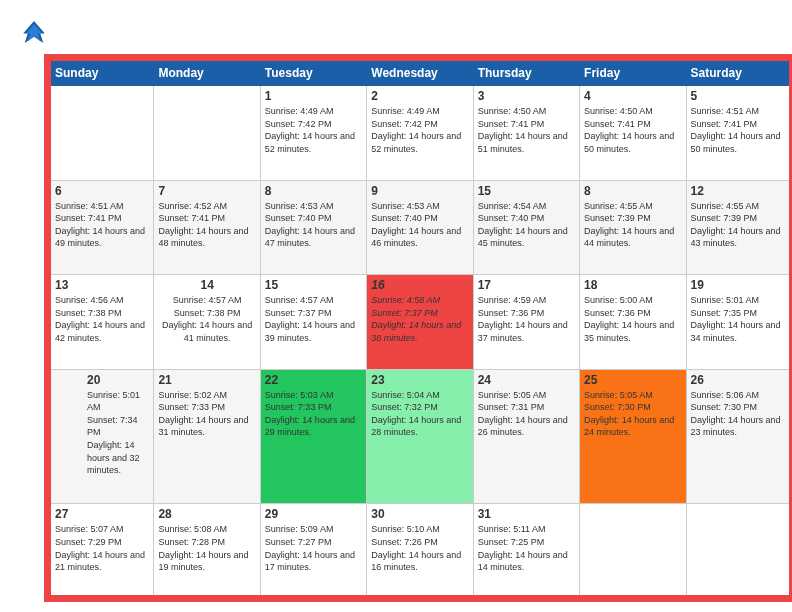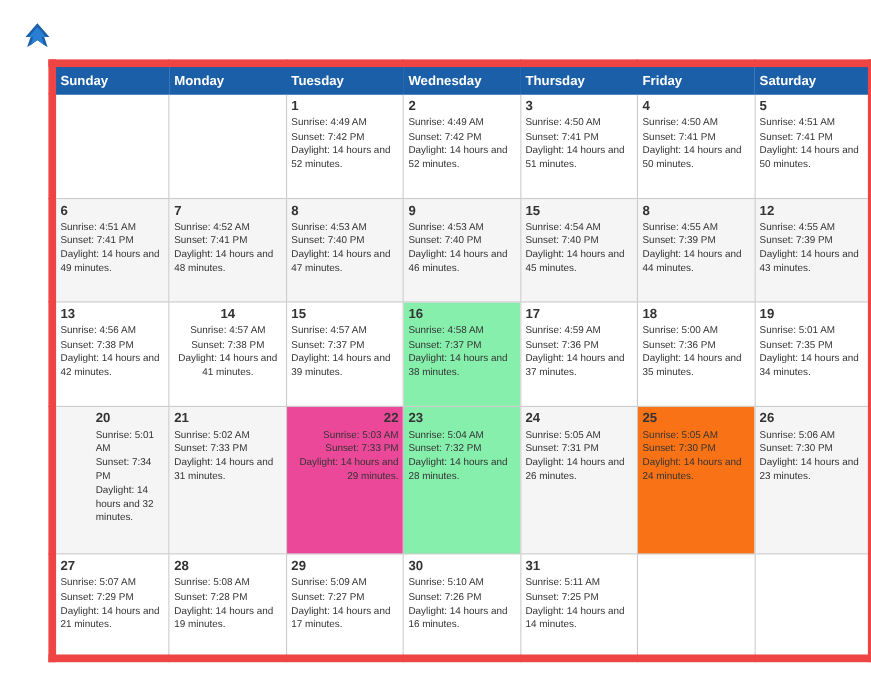--- a/index.html
+++ b/index.html
@@ -189,21 +189,21 @@
             <div class="day-info">Sunrise: 4:56 AM<br>Sunset: 7:38 PM<br>Daylight: 14 hours and 42 minutes.</div>
           </td>
           <td style="background: rgb(255, 255, 255); text-align: center;">
             <span class="day-num">14</span>
             <div class="day-info">Sunrise: 4:57 AM<br>Sunset: 7:38 PM<br>Daylight: 14 hours and 41 minutes.</div>
           </td>
           <td style="background: rgb(255, 255, 255);">
             <span class="day-num">15</span>
             <div class="day-info">Sunrise: 4:57 AM<br>Sunset: 7:37 PM<br>Daylight: 14 hours and 39 minutes.</div>
           </td>
-          <td style="background: #86efac;">
+          <td style="background: #ef4444; font-style: italic;">
             <span class="day-num">16</span>
             <div class="day-info">Sunrise: 4:58 AM<br>Sunset: 7:37 PM<br>Daylight: 14 hours and 38 minutes.</div>
           </td>
           <td style="background: rgb(255, 255, 255);">
             <span class="day-num">17</span>
             <div class="day-info">Sunrise: 4:59 AM<br>Sunset: 7:36 PM<br>Daylight: 14 hours and 37 minutes.</div>
           </td>
           <td style="background: rgb(255, 255, 255);">
             <span class="day-num">18</span>
             <div class="day-info">Sunrise: 5:00 AM<br>Sunset: 7:36 PM<br>Daylight: 14 hours and 35 minutes.</div>
@@ -215,21 +215,21 @@
         </tr>
         <tr>
           <td style="background: rgb(245, 245, 245); padding-left: 36px;">
             <span class="day-num">20</span>
             <div class="day-info">Sunrise: 5:01 AM<br>Sunset: 7:34 PM<br>Daylight: 14 hours and 32 minutes.</div>
           </td>
           <td style="background: rgb(245, 245, 245);">
             <span class="day-num">21</span>
             <div class="day-info">Sunrise: 5:02 AM<br>Sunset: 7:33 PM<br>Daylight: 14 hours and 31 minutes.</div>
           </td>
-          <td style="background: #ec4899; text-align: right;">
+          <td style="background: #22c55e;">
             <span class="day-num">22</span>
             <div class="day-info">Sunrise: 5:03 AM<br>Sunset: 7:33 PM<br>Daylight: 14 hours and 29 minutes.</div>
           </td>
           <td style="background: #86efac;">
             <span class="day-num">23</span>
             <div class="day-info">Sunrise: 5:04 AM<br>Sunset: 7:32 PM<br>Daylight: 14 hours and 28 minutes.</div>
           </td>
           <td style="background: rgb(245, 245, 245);">
             <span class="day-num">24</span>
             <div class="day-info">Sunrise: 5:05 AM<br>Sunset: 7:31 PM<br>Daylight: 14 hours and 26 minutes.</div>

